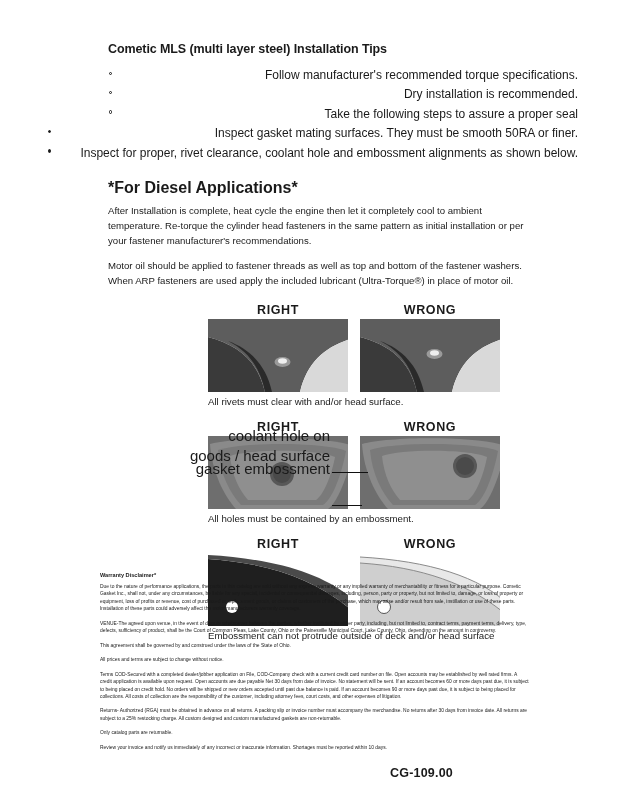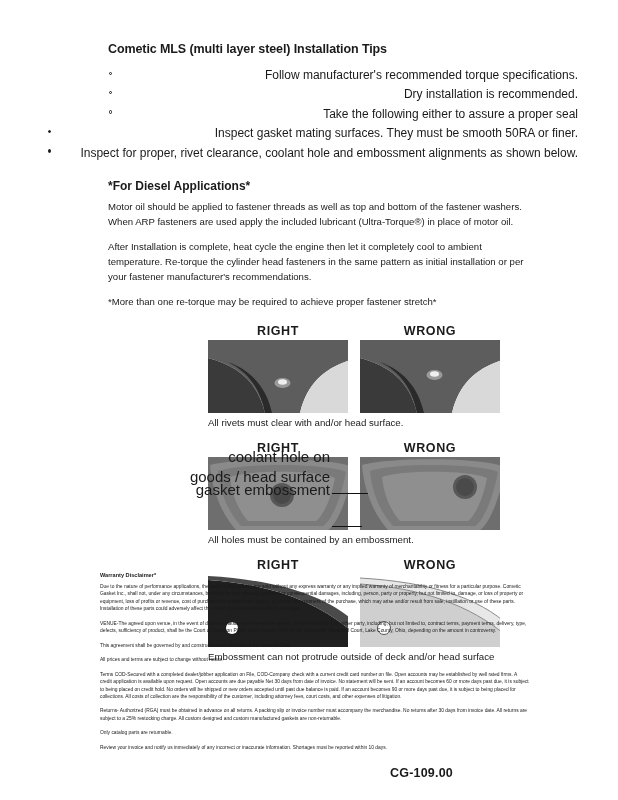--- a/index.html
+++ b/index.html
@@ -65,21 +65,21 @@
     content: "";
     position: absolute;
     left: 2px;
     top: 5.5px;
     width: 3.4px;
     height: 3.4px;
     background: #1a1a1a;
     border-radius: 50%;
   }
   h2.subhead {
-    font-size: 12px;
+    font-size: 16px;
     font-weight: bold;
     margin: 16px 0 7px 68px;
   }
   .para {
     font-size: 9.6px;
     line-height: 1.56;
     margin: 0 0 10px 68px;
     max-width: 430px;
   }
   .para.last {
@@ -174,31 +174,30 @@
 </head>
 <body>
 
 <div class="page">
 
   <h1 class="title">Cometic MLS (multi layer steel) Installation Tips</h1>
 
   <ul class="bullets">
     <li>Follow manufacturer's recommended torque specifications.</li>
     <li>Dry installation is recommended.</li>
-    <li>Take the following either to assure a proper seal</li>
+    <li>Take the following steps to assure a proper seal</li>
   </ul>
   <ul class="bullets subbullets">
     <li>Inspect gasket mating surfaces.  They must be smooth 50RA or finer.</li>
     <li>Inspect for proper, rivet clearance, coolant hole and embossment alignments as shown below.</li>
   </ul>
 
   <h2 class="subhead">*For Diesel Applications*</h2>
+  <p class="para">After Installation is complete, heat cycle the engine then let it completely cool to ambient temperature. Re-torque the cylinder head fasteners in the same pattern as initial installation or per your fastener manufacturer's recommendations.</p>
   <p class="para">Motor oil should be applied to fastener threads as well as top and bottom of the fastener washers. When ARP fasteners are used apply the included lubricant (Ultra-Torque®) in place of motor oil.</p>
-  <p class="para">After Installation is complete, heat cycle the engine then let it completely cool to ambient temperature. Re-torque the cylinder head fasteners in the same pattern as initial installation or per your fastener manufacturer's recommendations.</p>
-  <p class="para last">*More than one re-torque may be required to achieve proper fastener stretch*</p>
 
   <div class="figures">
 
     <div class="fig-group">
       <div class="fig-labels">
         <div class="fig-label">RIGHT</div>
         <div class="fig-label">WRONG</div>
       </div>
       <div class="fig-row">
         <div class="fig-box">

